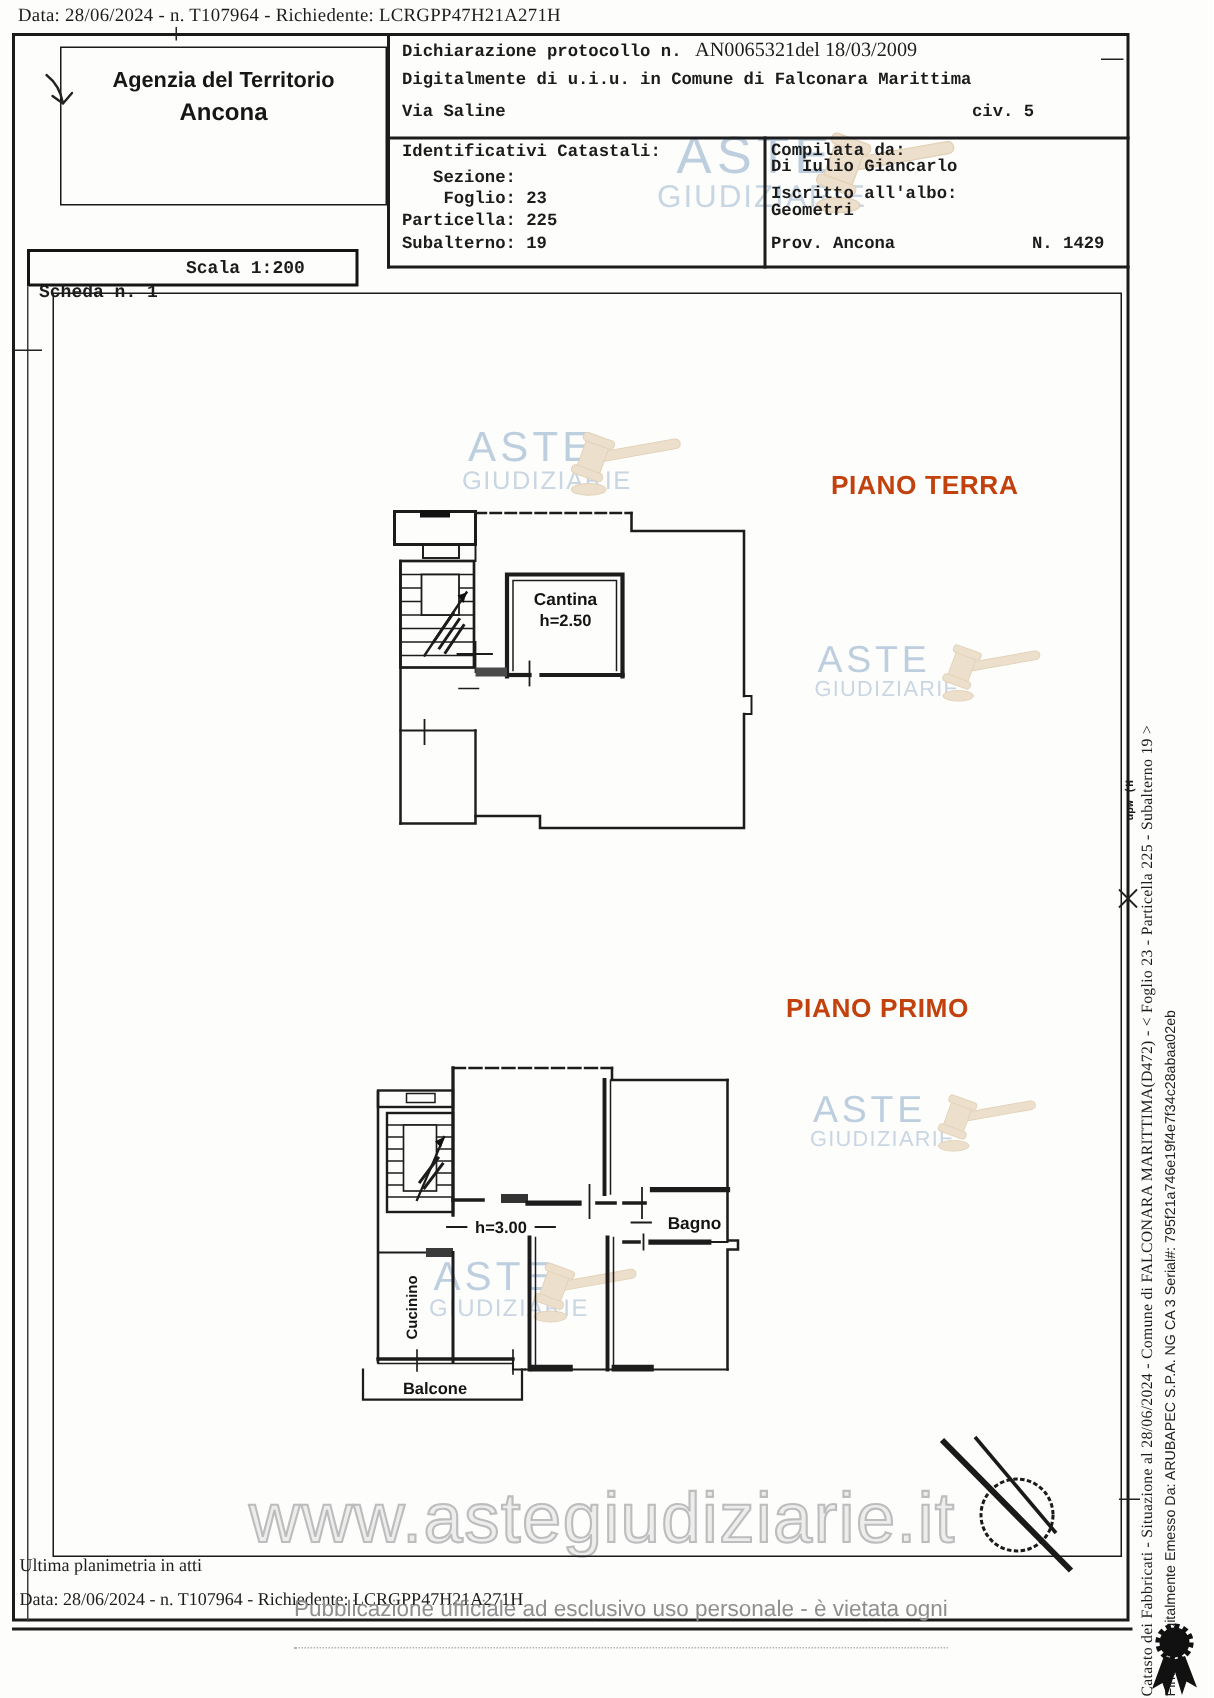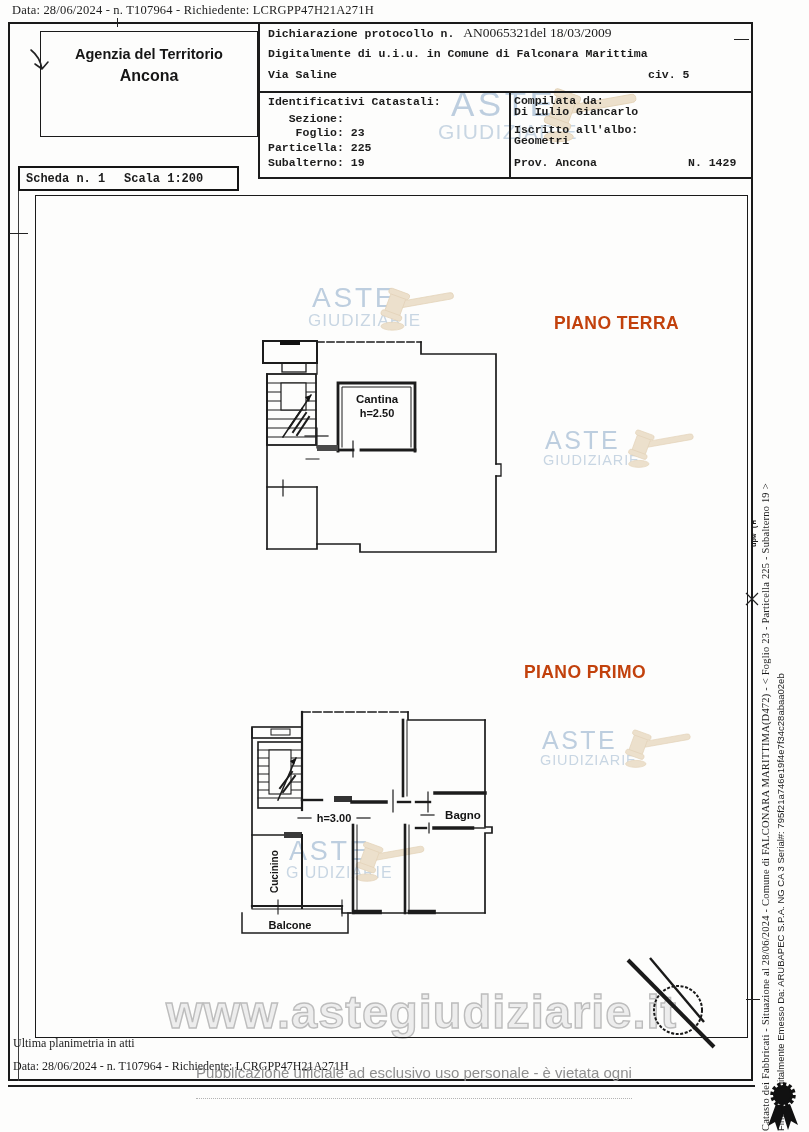--- a/index.html
+++ b/index.html
@@ -11,21 +11,21 @@
   .sans{font-family:"Liberation Sans",sans-serif;color:#111;white-space:nowrap;}
   .hl{background:#1c1c1c;height:1.5px;}
   .vl{background:#1c1c1c;width:1.5px;}
   .ink{z-index:4;}
   .frame{border:1.6px solid #1a1a1a;box-sizing:border-box;z-index:2;}
   
   .wm{position:absolute;z-index:1;opacity:.8;line-height:1;}
   .wm .aste{font-weight:400;color:#aec3d8;letter-spacing:.1em;}
   .wm .giud{font-weight:400;color:#bccddd;letter-spacing:.06em;}
   .wm svg{position:absolute;}
-  #wm-site{position:absolute;left:166px;top:984px;z-index:1;font-weight:700;font-size:47px;
+  #wm-site{position:absolute;left:166px;top:984px;z-index:1;font-weight:400;font-size:47px;
            letter-spacing:1px;color:#ededed;-webkit-text-stroke:1.4px #bdbdbd;white-space:nowrap;}
   .vtext{position:absolute;transform:rotate(-90deg);transform-origin:0 0;white-space:nowrap;z-index:4;}
   .gray-disc{position:absolute;z-index:6;font-family:"Liberation Sans",sans-serif;color:#8f8f8f;
              font-size:15px;white-space:nowrap;border-bottom:1px dotted #b3b3b3;padding-bottom:17px;}
   svg text{font-family:"Liberation Sans",sans-serif;font-weight:700;fill:#141414;}
   .plan-title{font-weight:700;font-size:17.5px;letter-spacing:.4px;color:#c2410c;z-index:4;position:absolute;white-space:nowrap;}
   .agency{line-height:21px;text-align:center;font-weight:700;color:#161616;}
 </style>
 </head>
 <body>
@@ -90,21 +90,21 @@
   <div class="abs mono ink" style="left:268px;top:156px;font-size:11.5px">Subalterno: 19</div>
 
   <div class="abs mono ink" style="left:514px;top:94px;font-size:11.5px">Compilata da:</div>
   <div class="abs mono ink" style="left:514px;top:105px;font-size:11.5px">Di Iulio Giancarlo</div>
   <div class="abs mono ink" style="left:514px;top:123px;font-size:11.5px">Iscritto all'albo:</div>
   <div class="abs mono ink" style="left:514px;top:134px;font-size:11.5px">Geometri</div>
   <div class="abs mono ink" style="left:514px;top:156px;font-size:11.5px">Prov. Ancona</div>
   <div class="abs mono ink" style="left:688px;top:156px;font-size:11.5px">N. 1429</div>
 
   <div class="abs ink" style="left:18px;top:166px;width:221px;height:25px;border:2px solid #151515;box-sizing:border-box;background:#fdfdfc;z-index:3">
-    <span class="mono" style="position:absolute;left:6px;top:4px;font-size:12px">Scheda n. 1</span>
+    <span class="mono" style="position:absolute;left:6px;top:20px;font-size:12px">Scheda n. 1</span>
     <span class="mono" style="position:absolute;left:104px;top:4px;font-size:12px">Scala 1:200</span>
   </div>
 
   <div class="abs frame" style="left:35px;top:195px;width:713px;height:843px"></div>
   <div class="abs" style="left:18px;top:191px;width:1px;height:890px;background:#3d3d3d;z-index:2"></div>
   <div class="abs" style="left:9px;top:233px;width:19px;height:1.2px;background:#222;z-index:2"></div>
   <div class="abs" style="left:117px;top:18px;width:1.2px;height:9px;background:#222;z-index:2"></div>
   <div class="abs" style="left:734px;top:39px;width:15px;height:1px;background:#222;z-index:2"></div>
   <div class="abs" style="left:746px;top:999px;width:14px;height:1px;background:#222;z-index:2"></div>
   <svg class="abs" style="left:744px;top:591px;z-index:2" width="16" height="16" viewBox="0 0 16 16">

